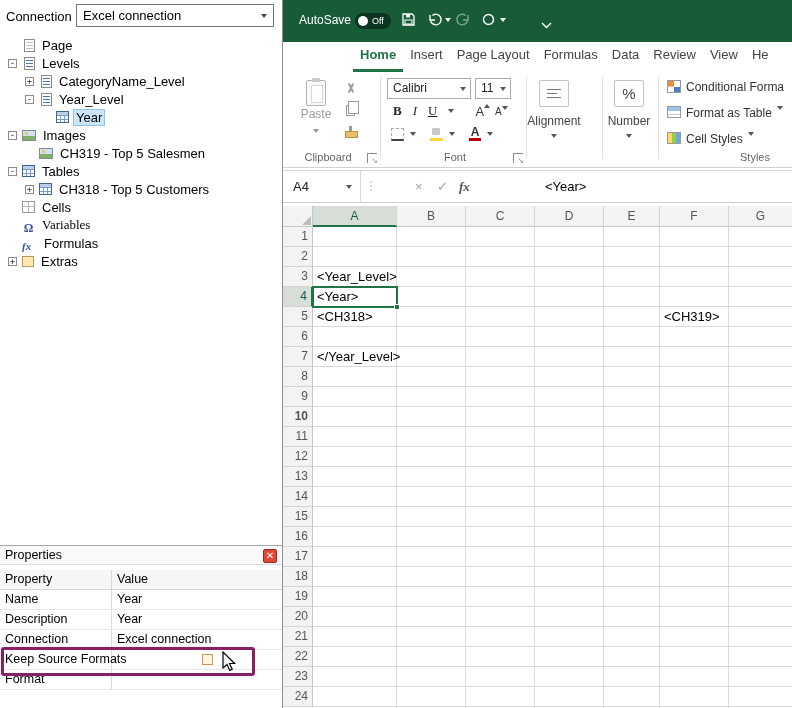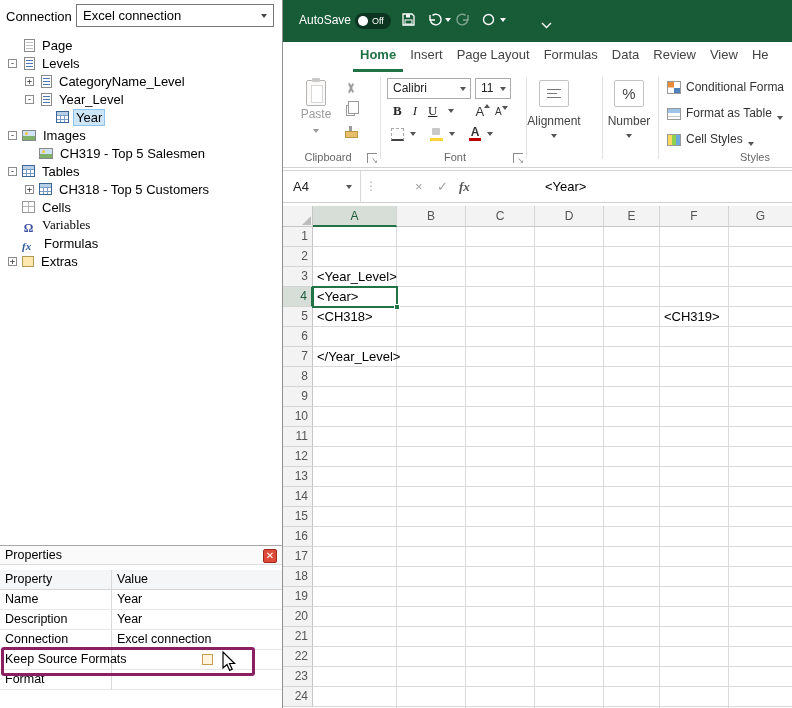--- a/index.html
+++ b/index.html
@@ -102,21 +102,21 @@
   .fcol::after{content:"";position:absolute;left:0;bottom:0;width:12px;height:3px;background:#c00000}
 
   .minibox{position:absolute;width:30px;height:27px;border:1px solid #c3c3c3;border-radius:2px;display:flex;align-items:center;justify-content:center}
   .alines{width:14px;height:10px;border-top:1.5px solid #777;position:relative}
   .alines::before{content:"";position:absolute;left:0;top:3px;width:10px;height:1.5px;background:#777}
   .alines::after{content:"";position:absolute;left:0;top:7px;width:14px;height:1.5px;background:#777}
   .pct{font-size:15px;color:#444}
   .grouplabel-mid{position:absolute;font-size:12px;color:#444;width:64px;text-align:center;white-space:nowrap}
   .middd{position:absolute}
 
-  .sbtn{position:absolute;left:384px;display:flex;align-items:flex-end;font-size:12px;color:#333;white-space:nowrap}
+  .sbtn{position:absolute;left:384px;display:flex;align-items:flex-start;font-size:12px;color:#333;white-space:nowrap}
   .sbtn .dd{margin-left:5px}
   .sic{flex:none;margin-right:5px}
   .ic-cf{width:14px;height:13px;border:1px solid #999;background:linear-gradient(#e98c3a 0 0) 0 0/50% 50% no-repeat,linear-gradient(#4f81bd 0 0) 100% 100%/50% 50% no-repeat,#fff}
   .ic-ft{width:14px;height:12px;border:1px solid #999;background:linear-gradient(#9dc3e6 0 4px,rgba(0,0,0,0) 4px),repeating-linear-gradient(to bottom,rgba(0,0,0,0) 0 3px,#c9c9c9 3px 4px),#fff}
   .ic-cs{width:14px;height:12px;border:1px solid #999;background:linear-gradient(to right,#ffd862 0 33%,#8fd14f 33% 66%,#6fa8dc 66%)}
 
   .fbar{position:absolute;left:0;top:170px;width:509px;height:33px;background:#fff;border-top:1px solid #d4d4d4;border-bottom:1px solid #cfcfcf}
   .namebox{position:absolute;left:0;top:0;width:78px;height:31px;border-right:1px solid #d8d8d8;font-size:13px;line-height:31px;padding-left:10px;color:#222}
   .namebox .dd{position:absolute;right:8px;top:14px}
   .fdots{position:absolute;left:82px;top:8px;color:#b0b0b0;font-size:12px}
@@ -416,21 +416,21 @@
       <div class="chead" style="left: 446px; width: 64px;">G</div>
       <div class="rhead" style="top: 21px;">1</div>
       <div class="rhead" style="top: 41px;">2</div>
       <div class="rhead" style="top: 61px;">3</div>
       <div class="rhead sel" style="top: 81px;">4</div>
       <div class="rhead" style="top: 101px;">5</div>
       <div class="rhead" style="top: 121px;">6</div>
       <div class="rhead" style="top: 141px;">7</div>
       <div class="rhead" style="top: 161px;">8</div>
       <div class="rhead" style="top: 181px;">9</div>
-      <div class="rhead" style="top: 201px;">10</div>
+      <div class="rhead" style="top: 201px; font-weight: bold;">10</div>
       <div class="rhead" style="top: 221px;">11</div>
       <div class="rhead" style="top: 241px;">12</div>
       <div class="rhead" style="top: 261px;">13</div>
       <div class="rhead" style="top: 281px;">14</div>
       <div class="rhead" style="top: 301px;">15</div>
       <div class="rhead" style="top: 321px;">16</div>
       <div class="rhead" style="top: 341px;">17</div>
       <div class="rhead" style="top: 361px; text-align: right;">18</div>
       <div class="rhead" style="top: 381px;">19</div>
       <div class="rhead" style="top: 401px;">20</div>

